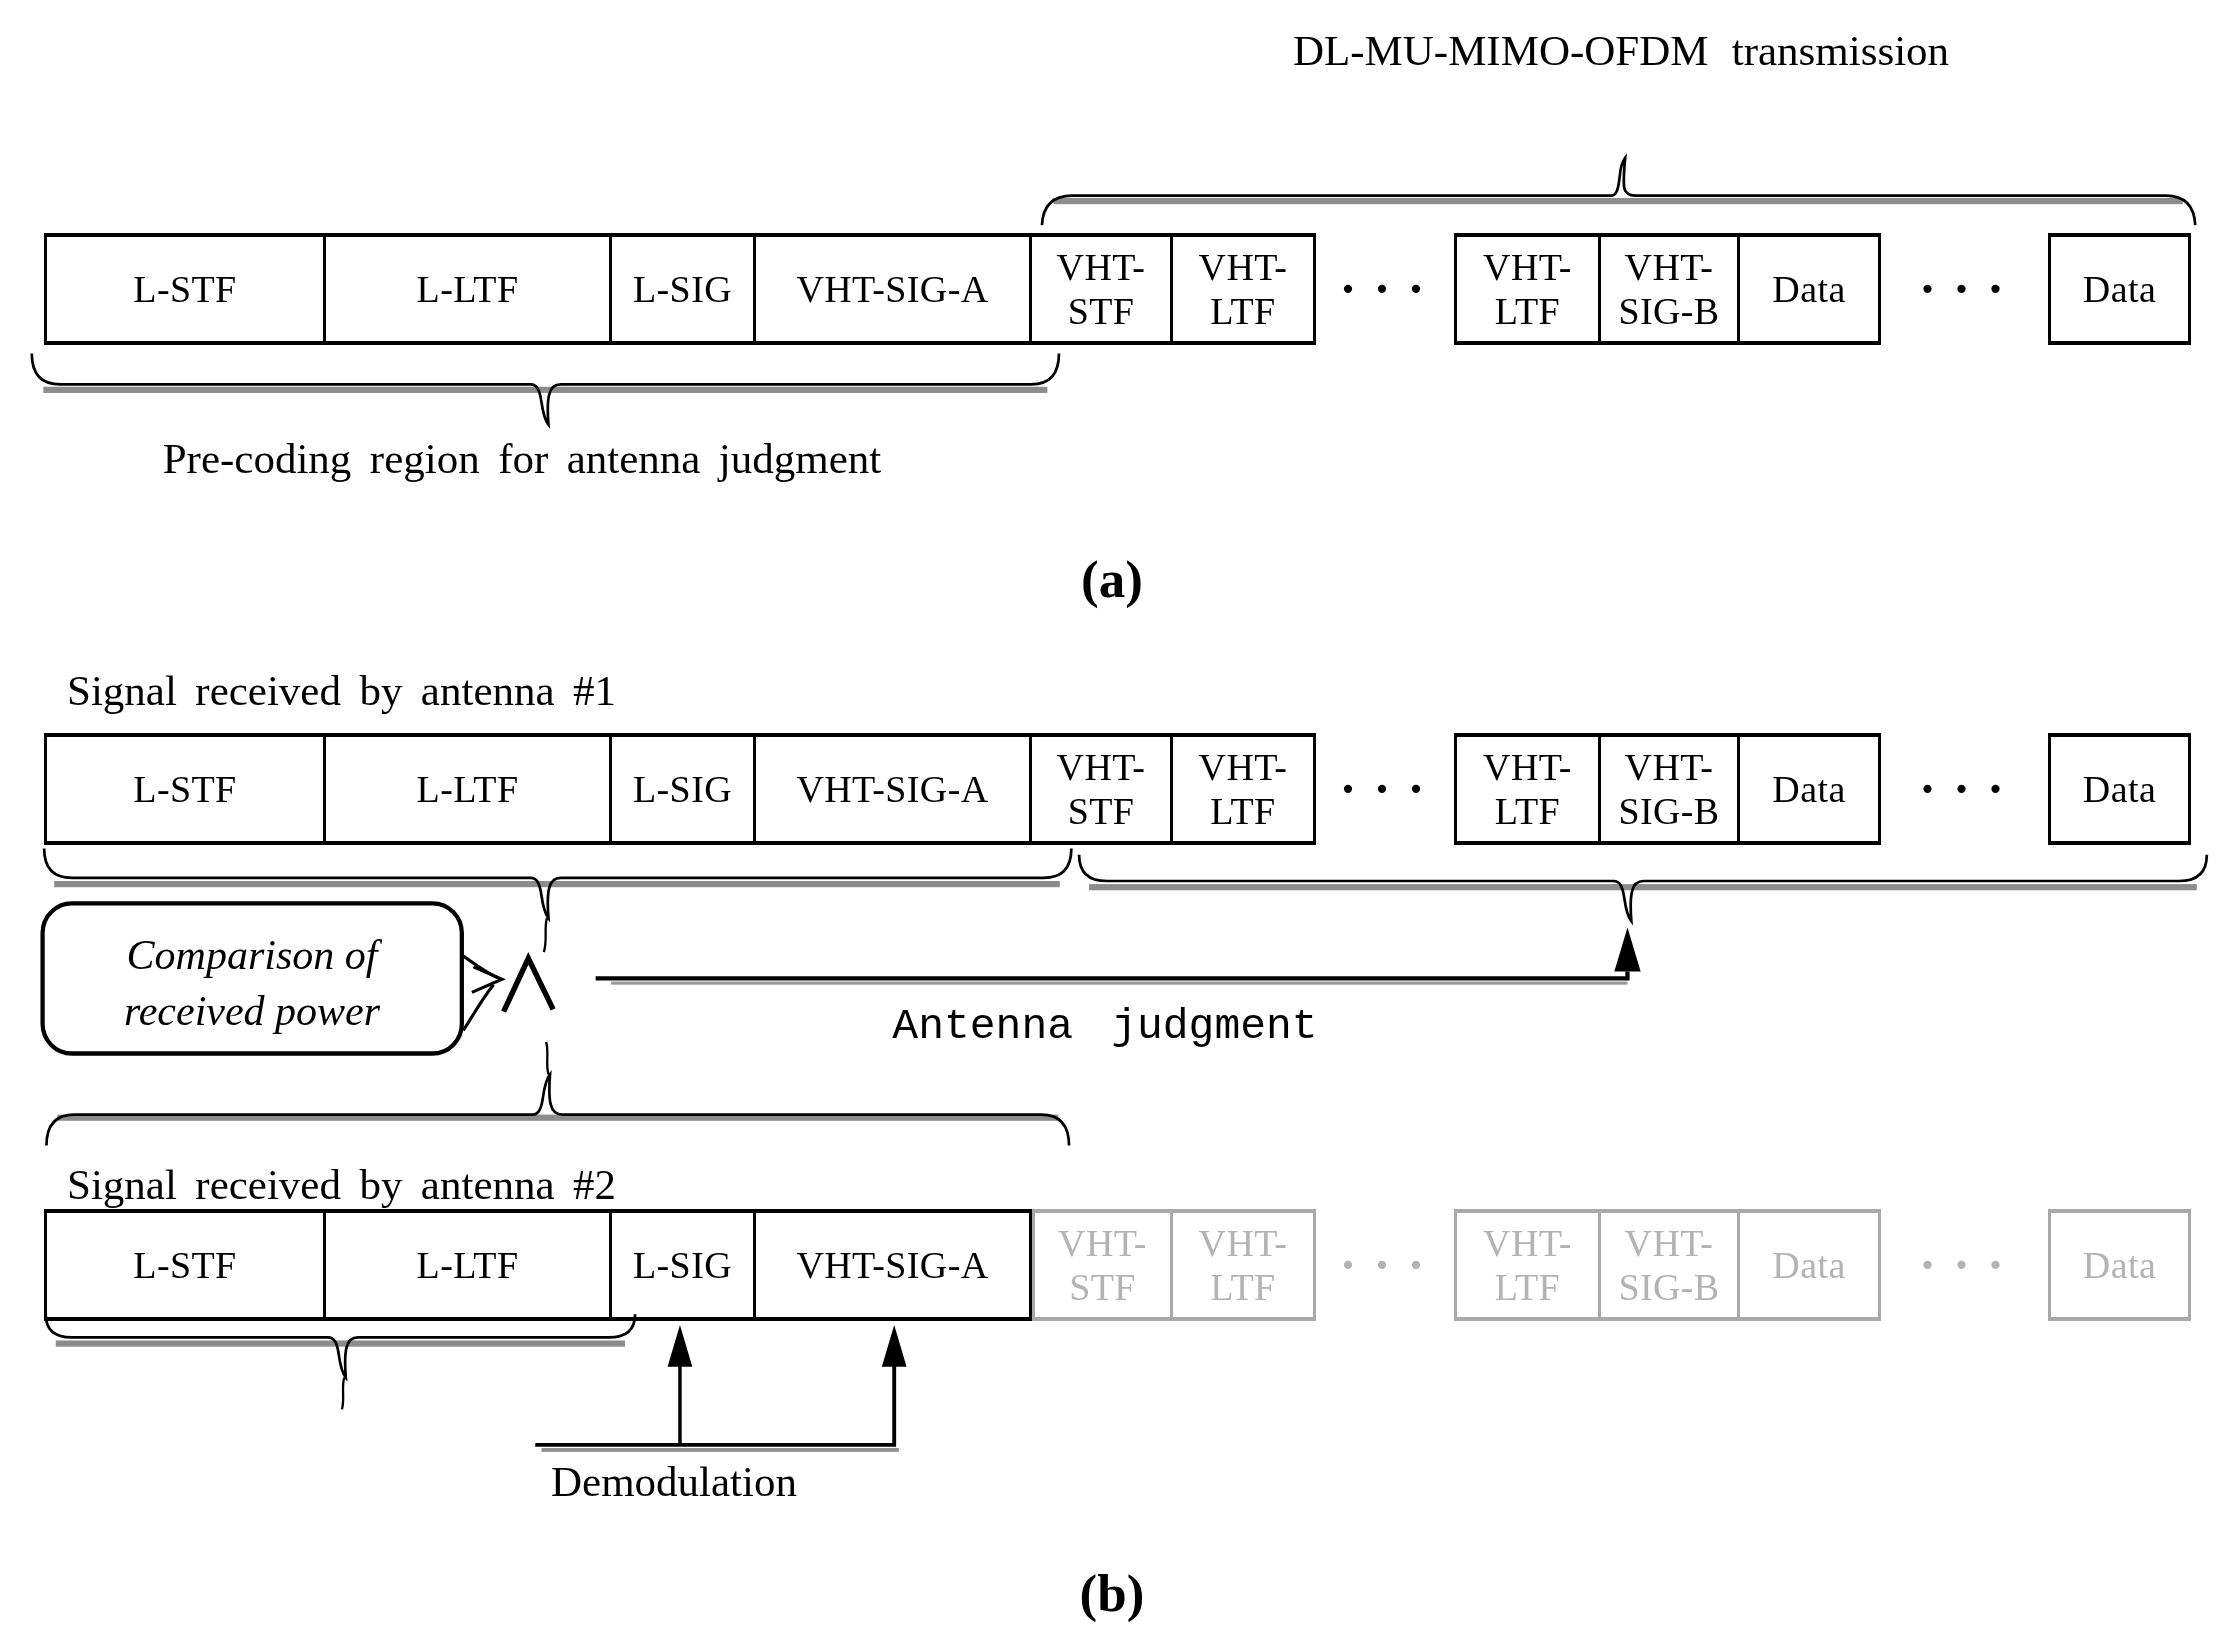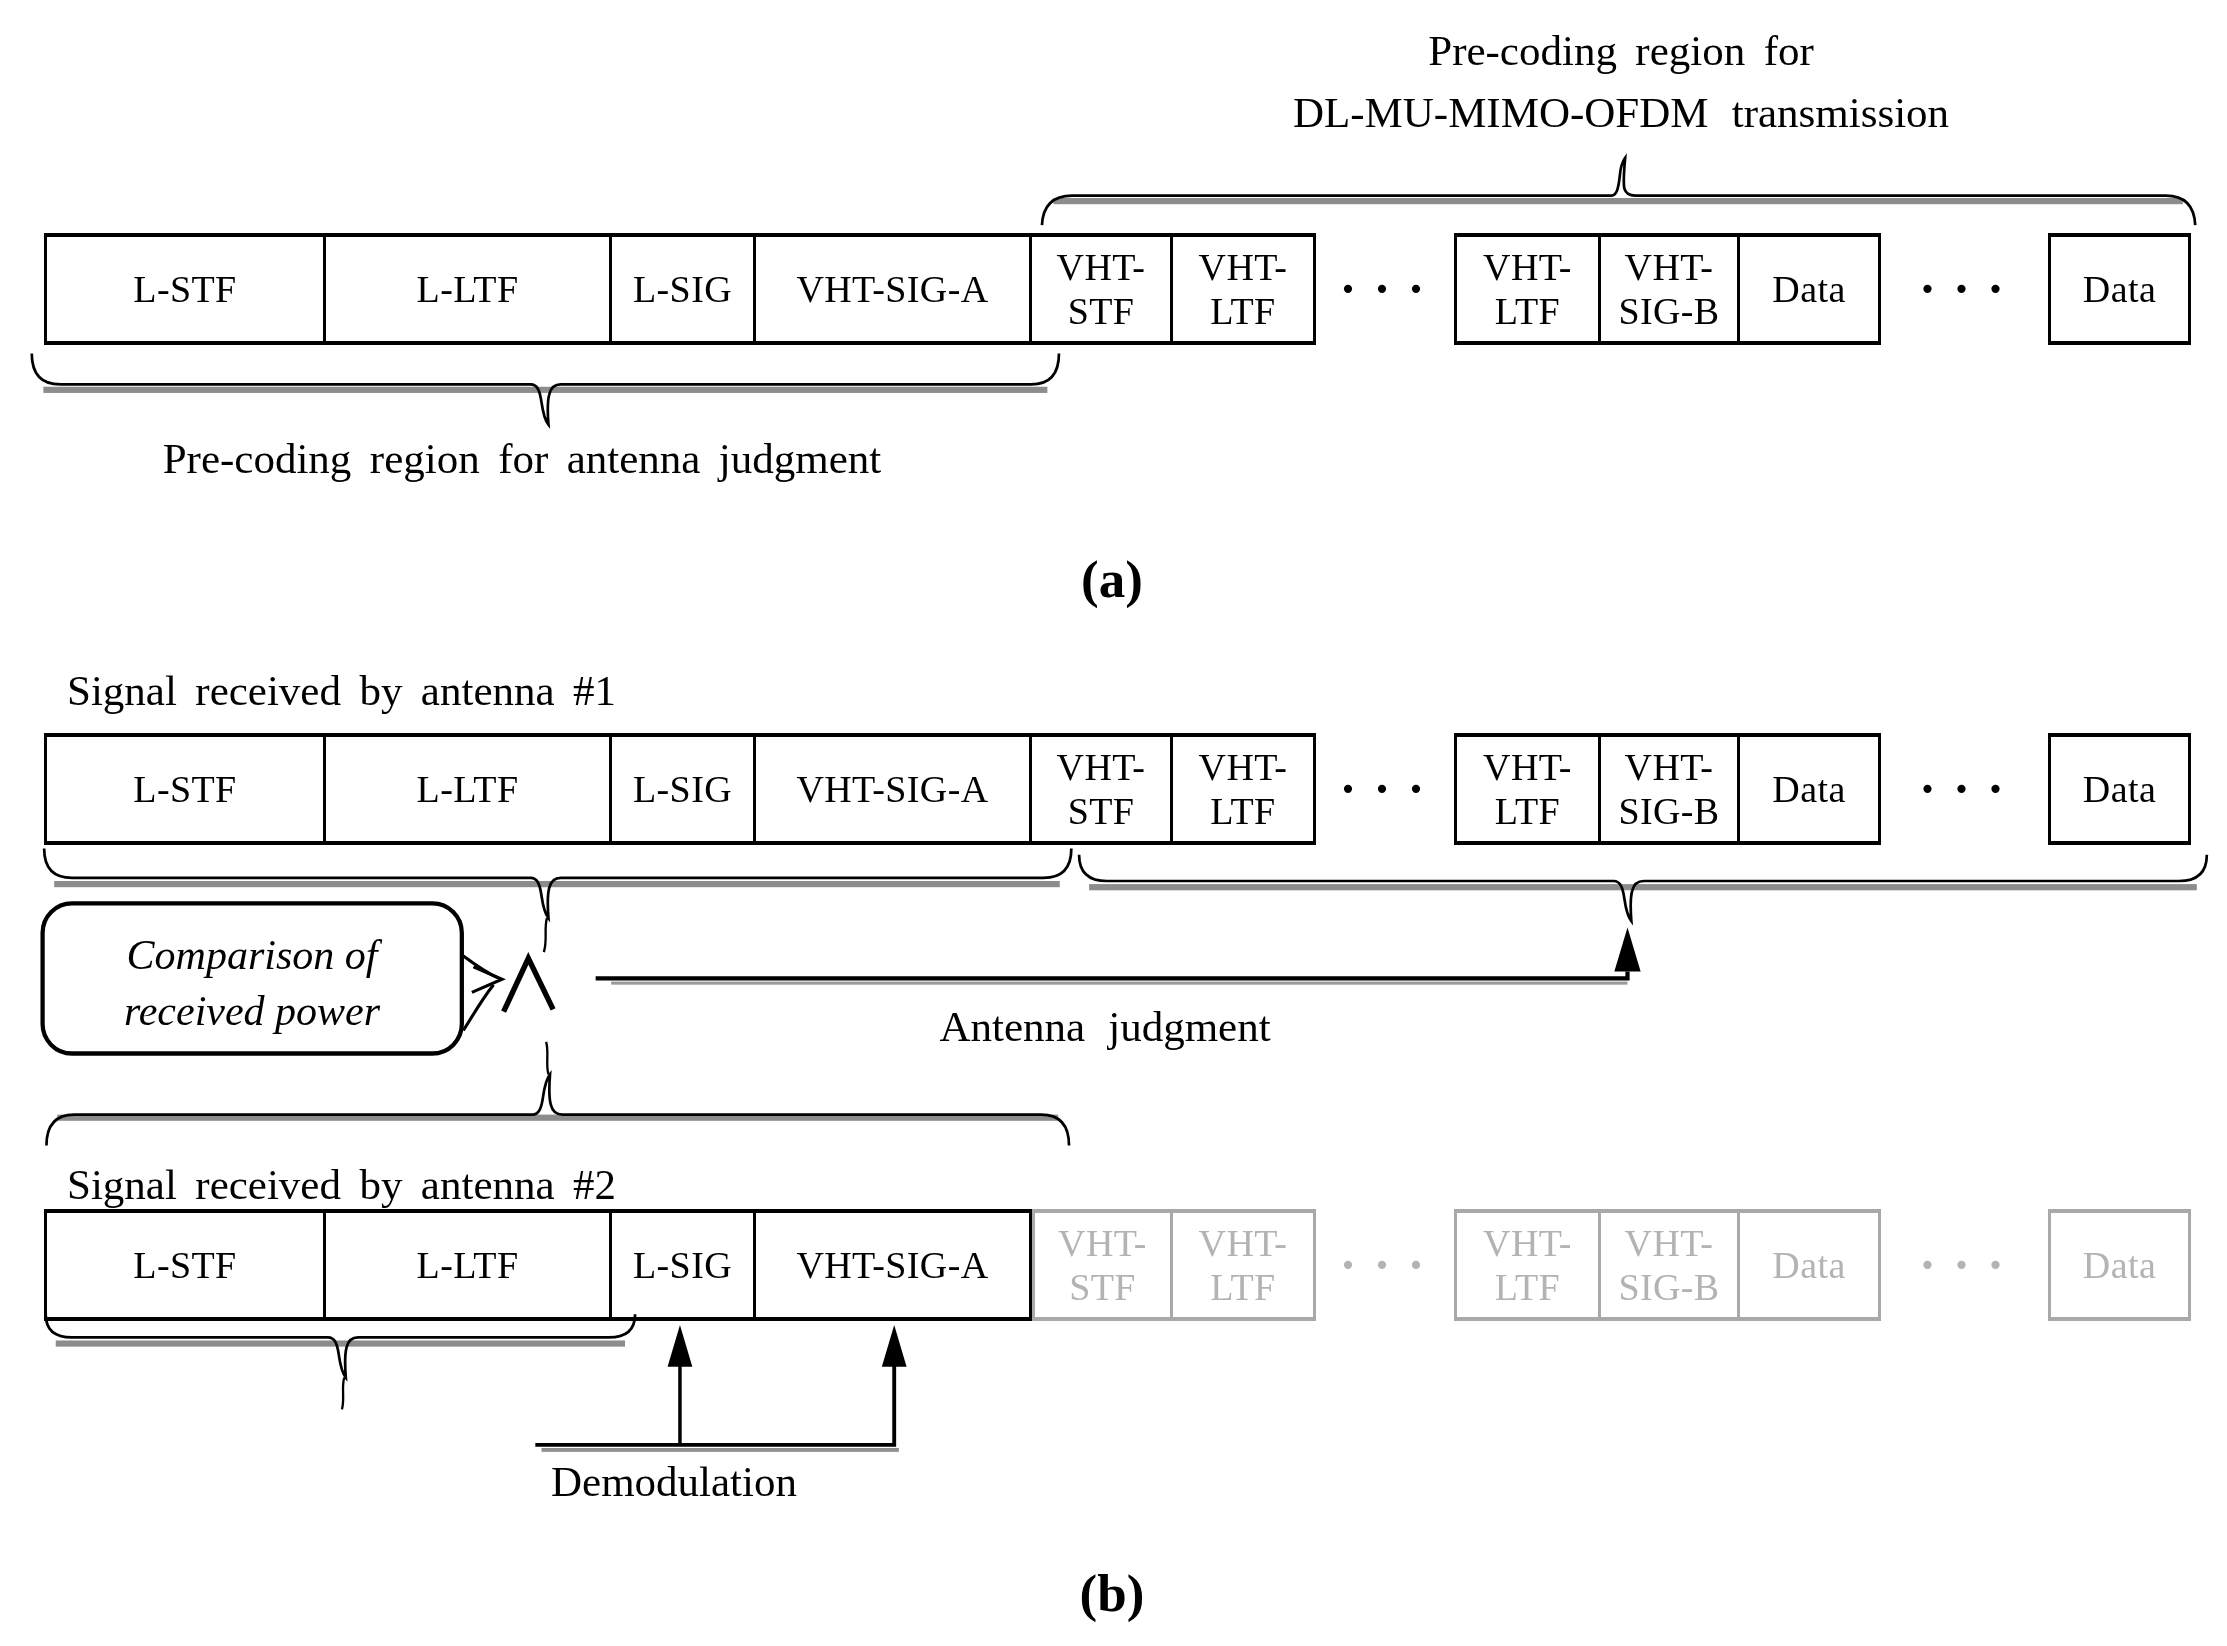--- a/index.html
+++ b/index.html
@@ -68,21 +68,20 @@
     <path d="M 445 1781 C 441 1794 446 1808 442 1822" fill="none" stroke="#000" stroke-width="3"></path>
 
     <rect x="700" y="1872" width="462" height="5" fill="#909090"></rect>
     <path d="M 692 1868 L 1156 1868 L 1156 1766" fill="none" stroke="#000" stroke-width="5"></path>
     <path d="M 879 1868 L 879 1766" fill="none" stroke="#000" stroke-width="4.5"></path>
     <polygon points="879,1713 863,1767 895,1767" fill="#000"></polygon>
     <polygon points="1156,1713 1140,1767 1172,1767" fill="#000"></polygon>
   </svg>
 
   <div class="lbl centered two-line" style="left:1621px;top:20px;">
-    <div>Pre-coding region for</div>
     <div class="wide-space">DL-MU-MIMO-OFDM transmission</div>
   </div>
 
   <div class="frow" style="top:233px;">
     <div class="cell" style="left:44px;width:282px;">L-STF</div>
     <div class="cell" style="left:323px;width:289px;">L-LTF</div>
     <div class="cell" style="left:609px;width:147px;">L-SIG</div>
     <div class="cell" style="left:753px;width:279px;">VHT-SIG-A</div>
     <div class="cell" style="left:1029px;width:144px;">VHT-
 STF</div>
@@ -120,21 +119,21 @@
     <div class="cell" style="left:1737px;width:144px;">Data</div>
     <div class="cell dots" style="left:1885px;width:159px;">···</div>
     <div class="cell" style="left:2048px;width:143px;">Data</div>
   </div>
 
   <div class="bubble-text" style="left:252px;top:927px;">
     <div>Comparison of</div>
     <div>received power</div>
   </div>
 
-  <div class="lbl centered wide-space" style="left:1105px;top:1001px;">Antenna judgment</div>
+  <div class="lbl centered wide-space" style="left:1105px;top:1001px;font-family:Liberation Mono, monospace;">Antenna judgment</div>
 
   <div class="lbl" style="left:67px;top:1159px;">Signal received by antenna #2</div>
 
   <div class="frow dimrow" style="top:1209px;">
     <div class="cell" style="left:44px;width:282px;">L-STF</div>
     <div class="cell" style="left:323px;width:289px;">L-LTF</div>
     <div class="cell" style="left:609px;width:147px;">L-SIG</div>
     <div class="cell" style="left:753px;width:279px;">VHT-SIG-A</div>
     <div class="cell dim" style="left:1032px;width:141px;">VHT-
 STF</div>

